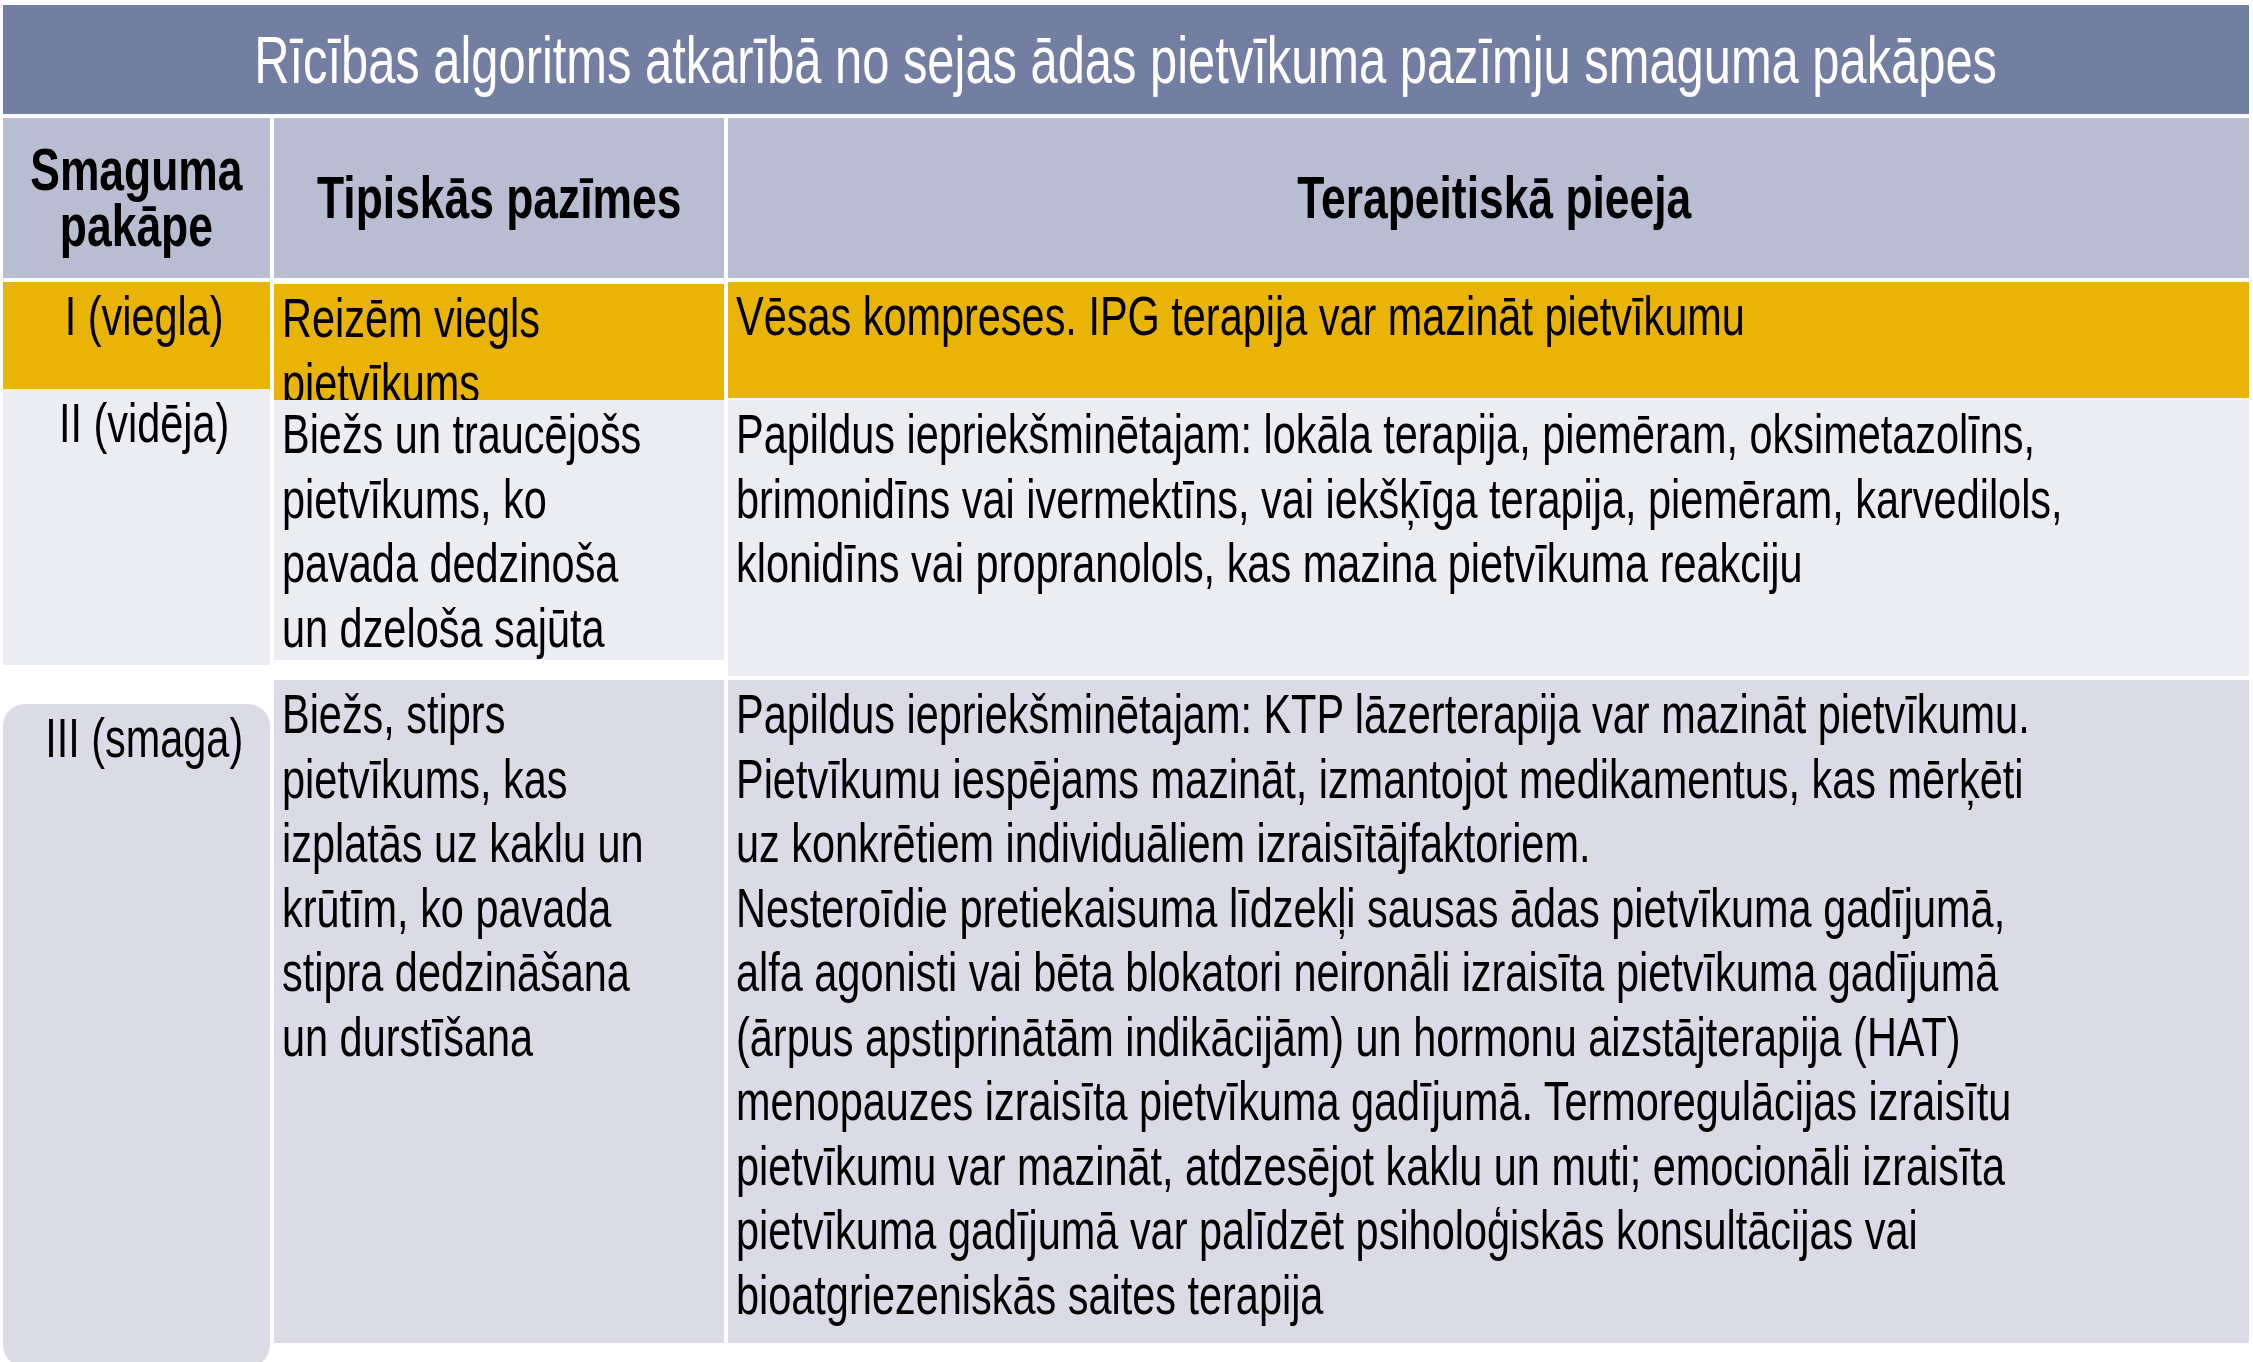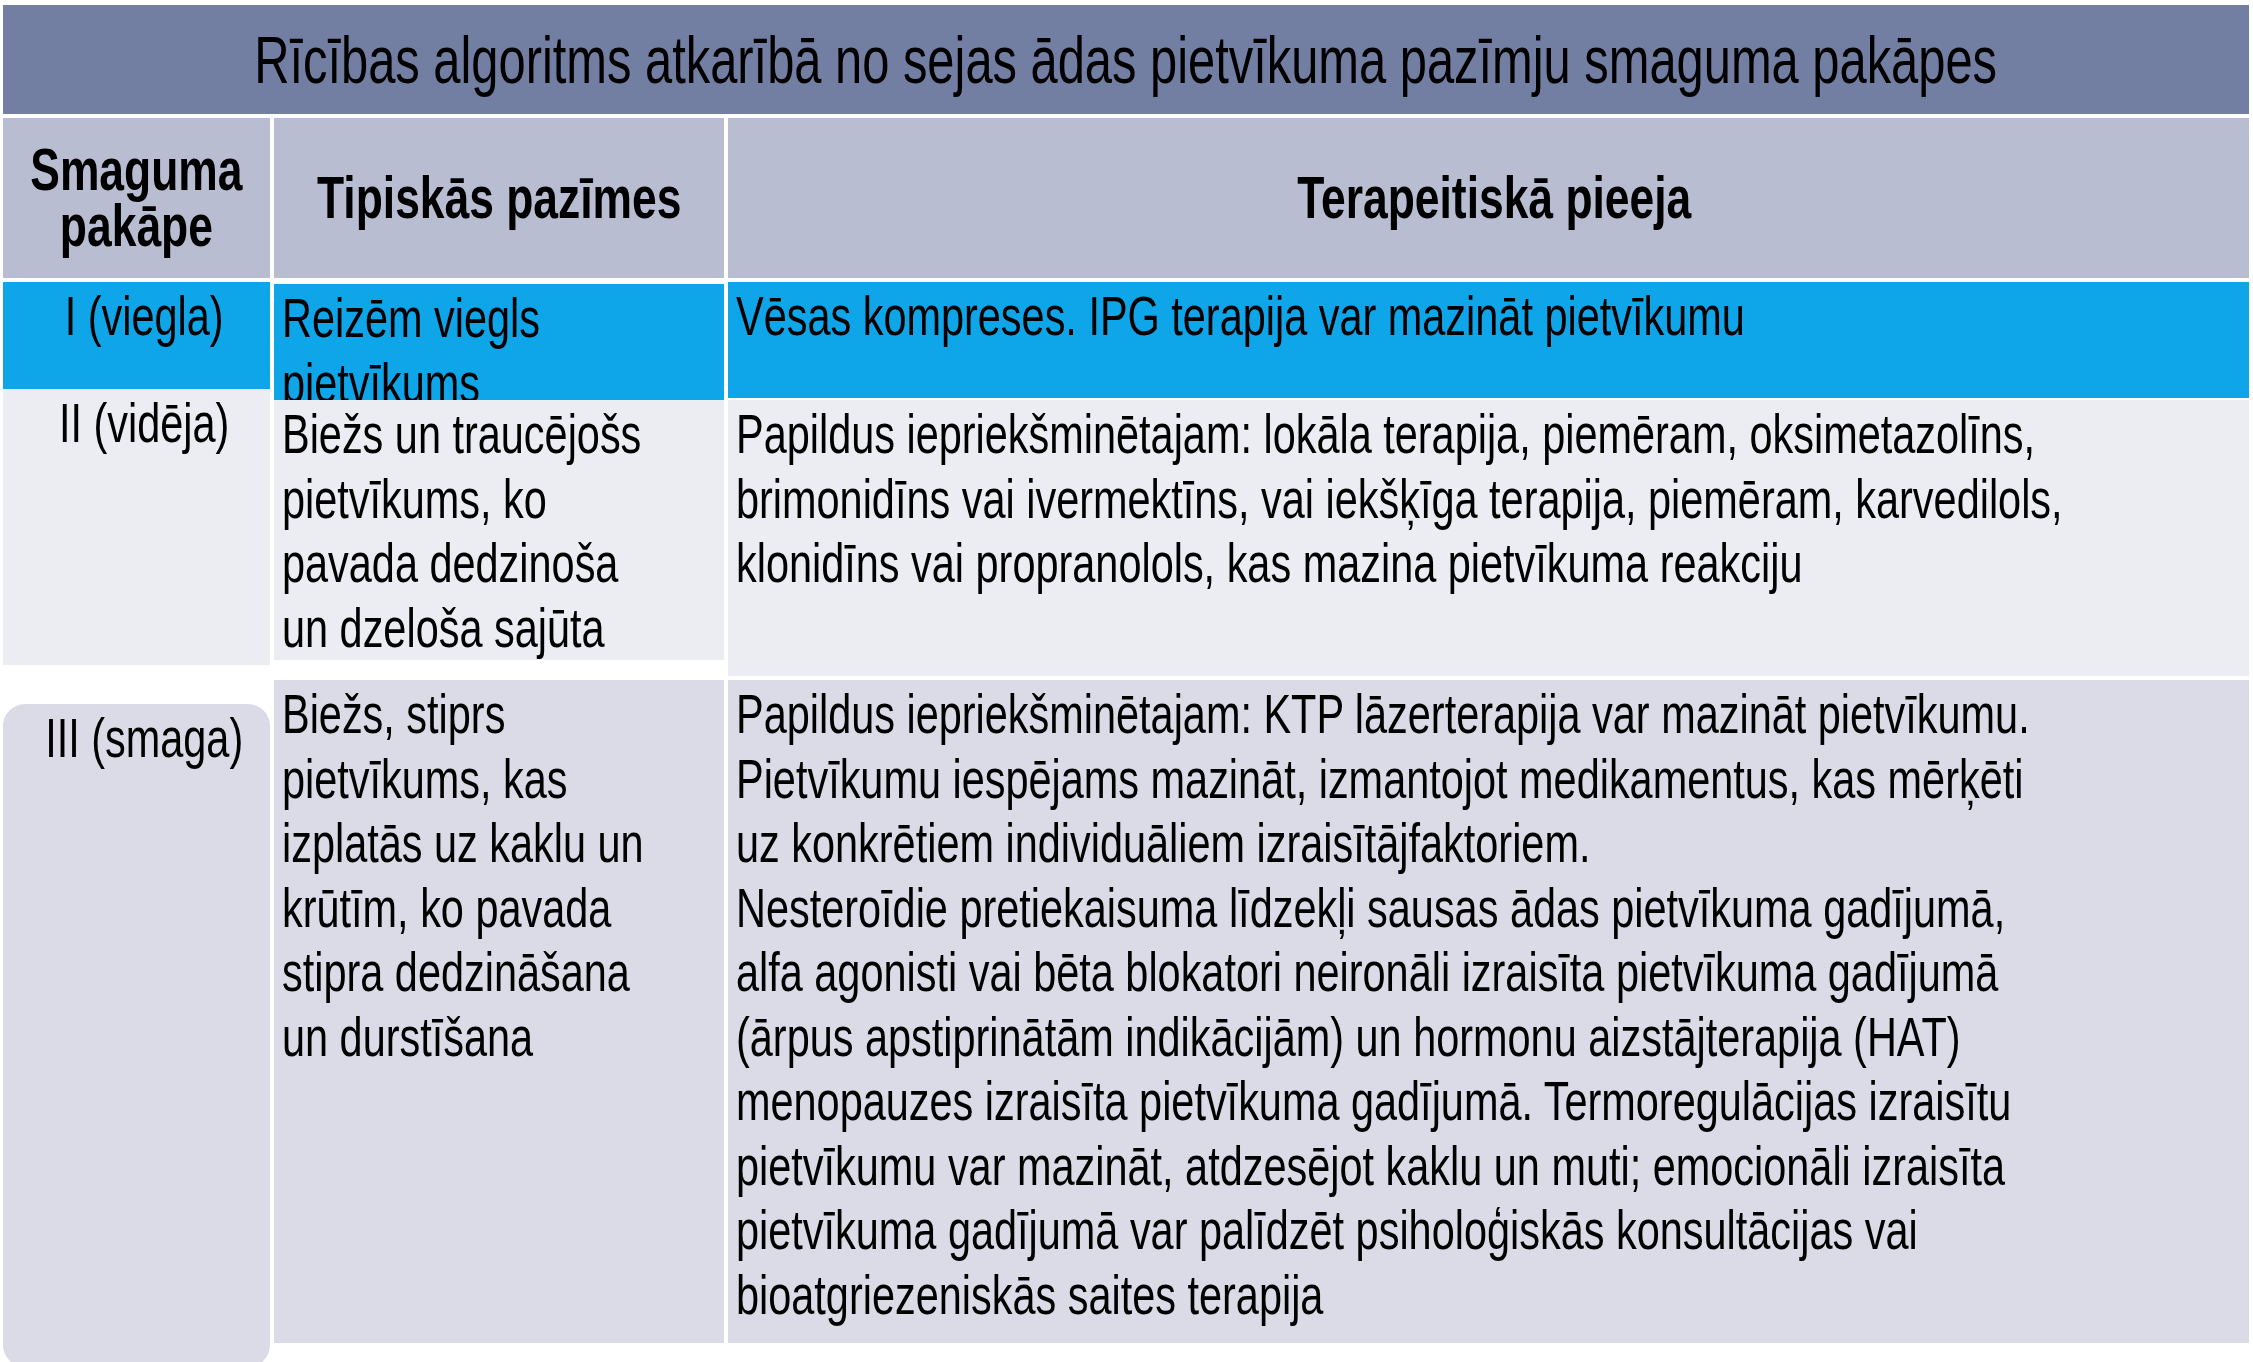--- a/index.html
+++ b/index.html
@@ -1,27 +1,27 @@
 <!DOCTYPE html>
 <html><head>
 <meta charset="utf-8">
 <style>
   html, body { margin: 0; padding: 0; background: #ffffff; }
   body { width: 2253px; height: 1362px; position: relative; overflow: hidden; font-family: "Liberation Sans", sans-serif; }
   .title-bar {
     position: absolute; left: 3px; top: 5px; width: 2246px; height: 109px;
-    background: #737ea3; color: #000000;
+    background: #737ea3; color: #ffffff;
     display: flex; align-items: center; justify-content: center; overflow: hidden;
   }
   .squeeze { display: inline-block; transform: scaleX(0.74); transform-origin: center; white-space: nowrap; }
   .title-text { font-size: 66px; letter-spacing: 0px; }
   .cell { position: absolute; box-sizing: border-box; overflow: visible; }
   .hdr { background: #b9bdd2; display: flex; align-items: center; justify-content: center; text-align: center; }
   .hdr .squeeze { font-weight: bold; font-size: 60px; line-height: 56px; color: #000; white-space: normal; }
-  .row1 { background: #0ea5e9; }
+  .row1 { background: #eab308; }
   .row2 { background: #ecedf3; }
   .row3 { background: #dadbe6; }
   .body-text {
     position: absolute; left: 8px; top: 2px;
     font-size: 56px; line-height: 64.5px; color: #000;
     transform: scaleX(0.74); transform-origin: left top;
     white-space: pre-line;
   }
   .c1 { left: 3px; width: 267px; text-align: center; }
   .c2 { left: 274px; width: 450px; }

